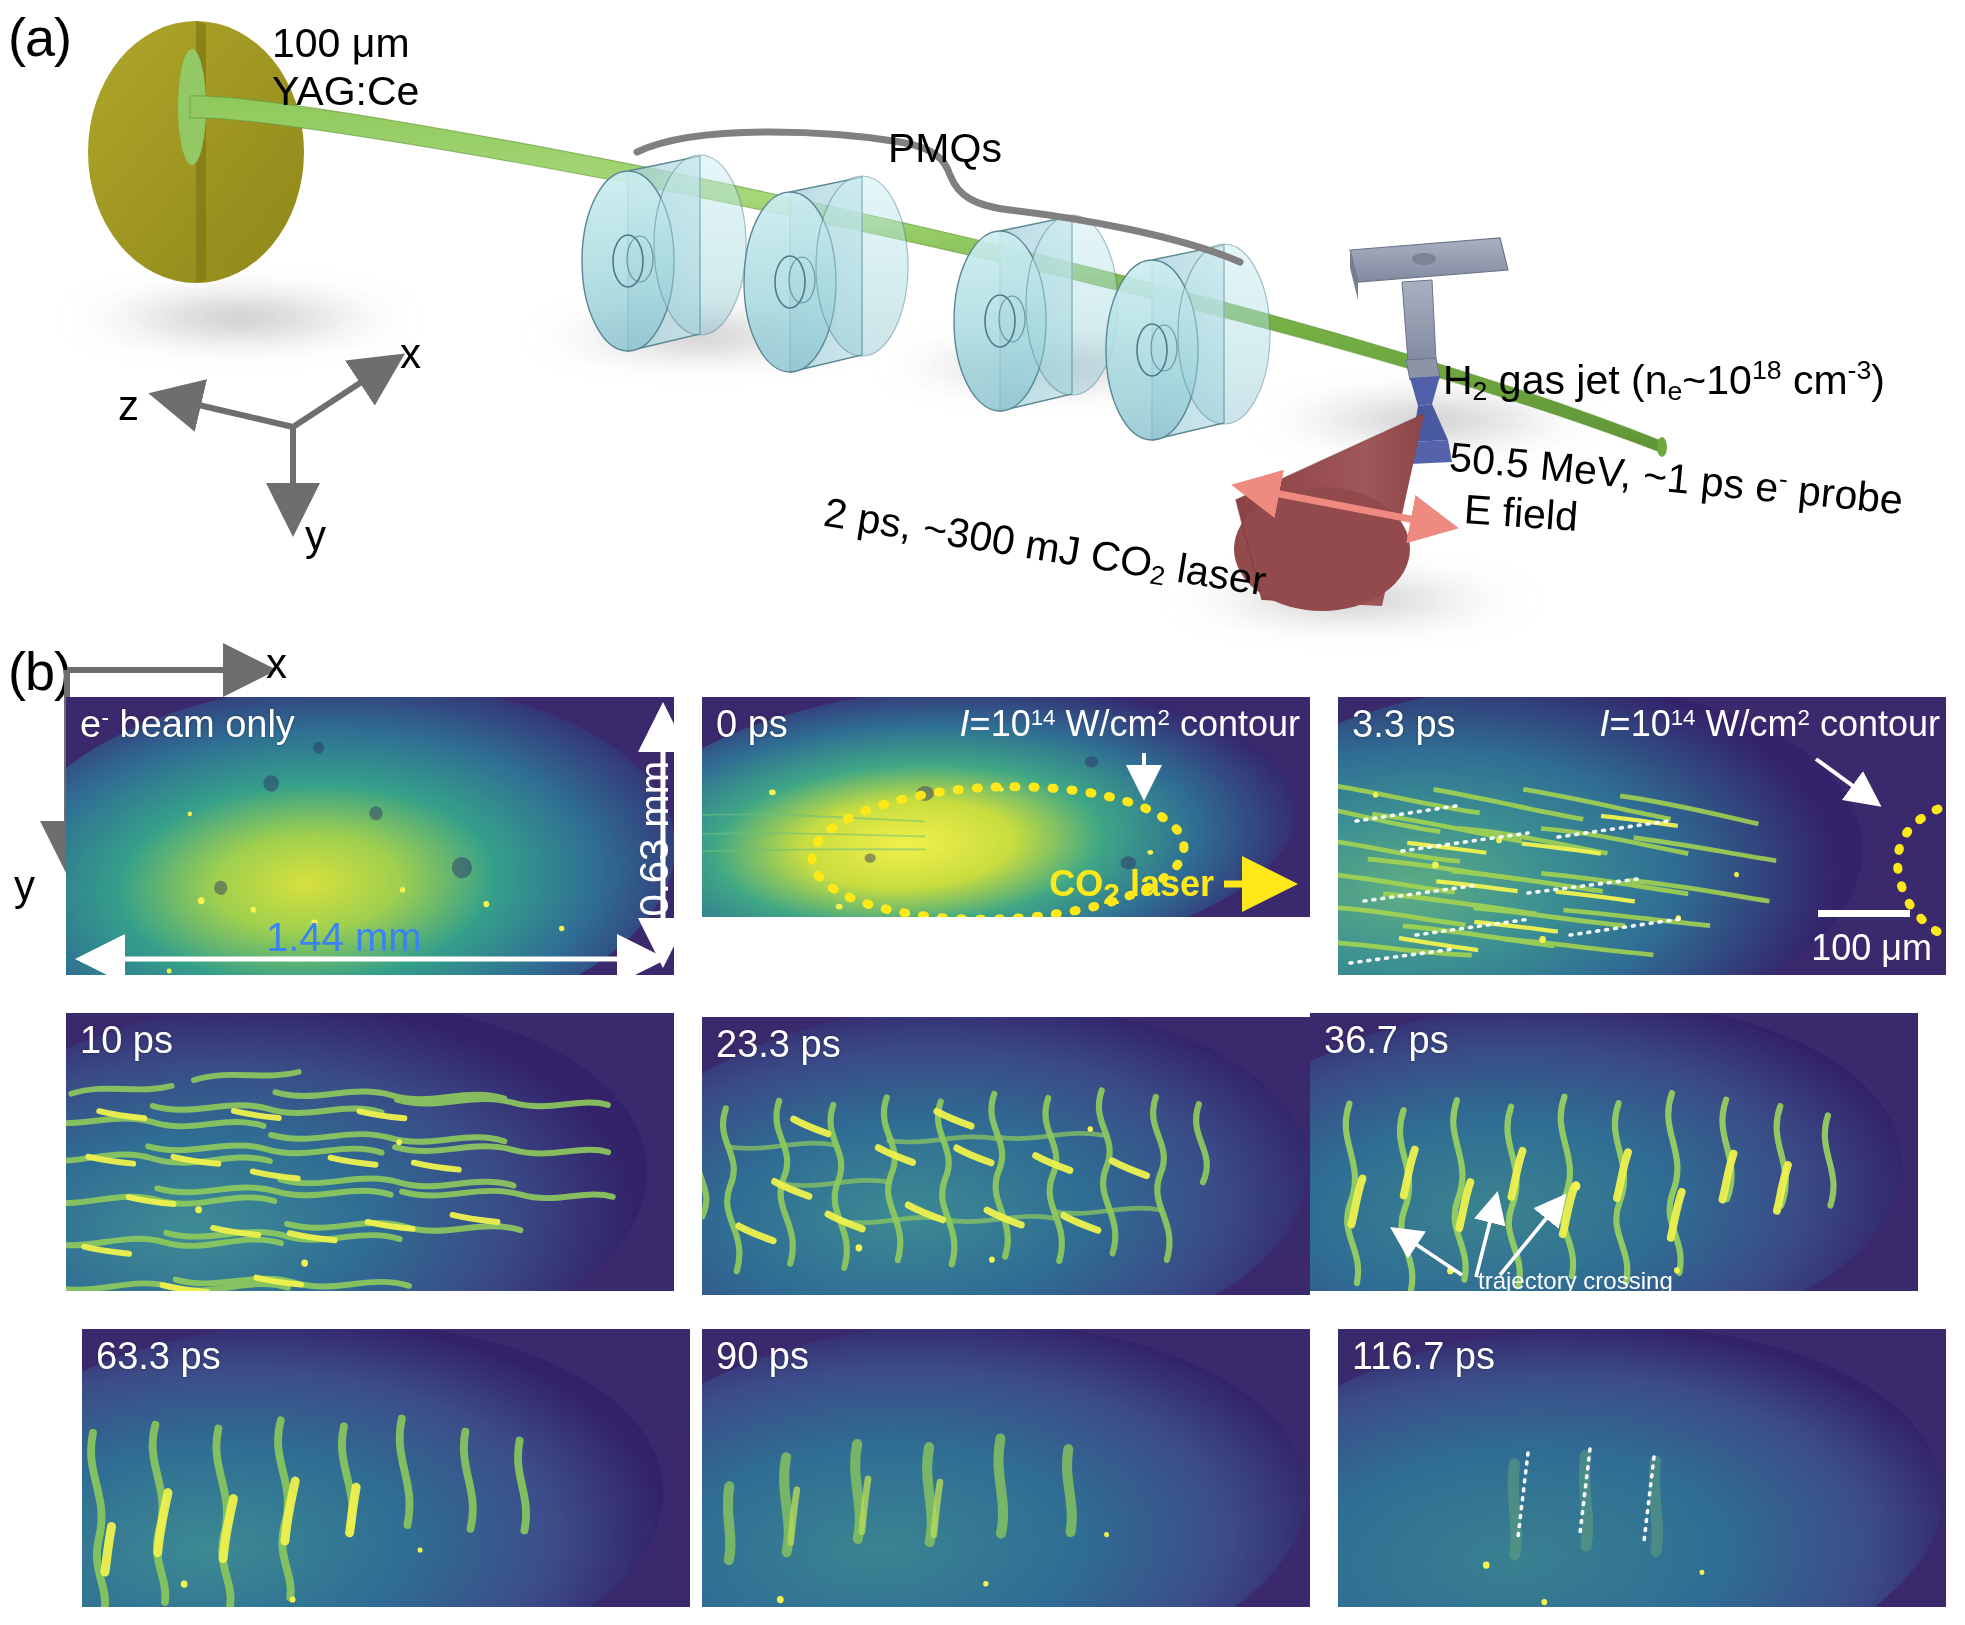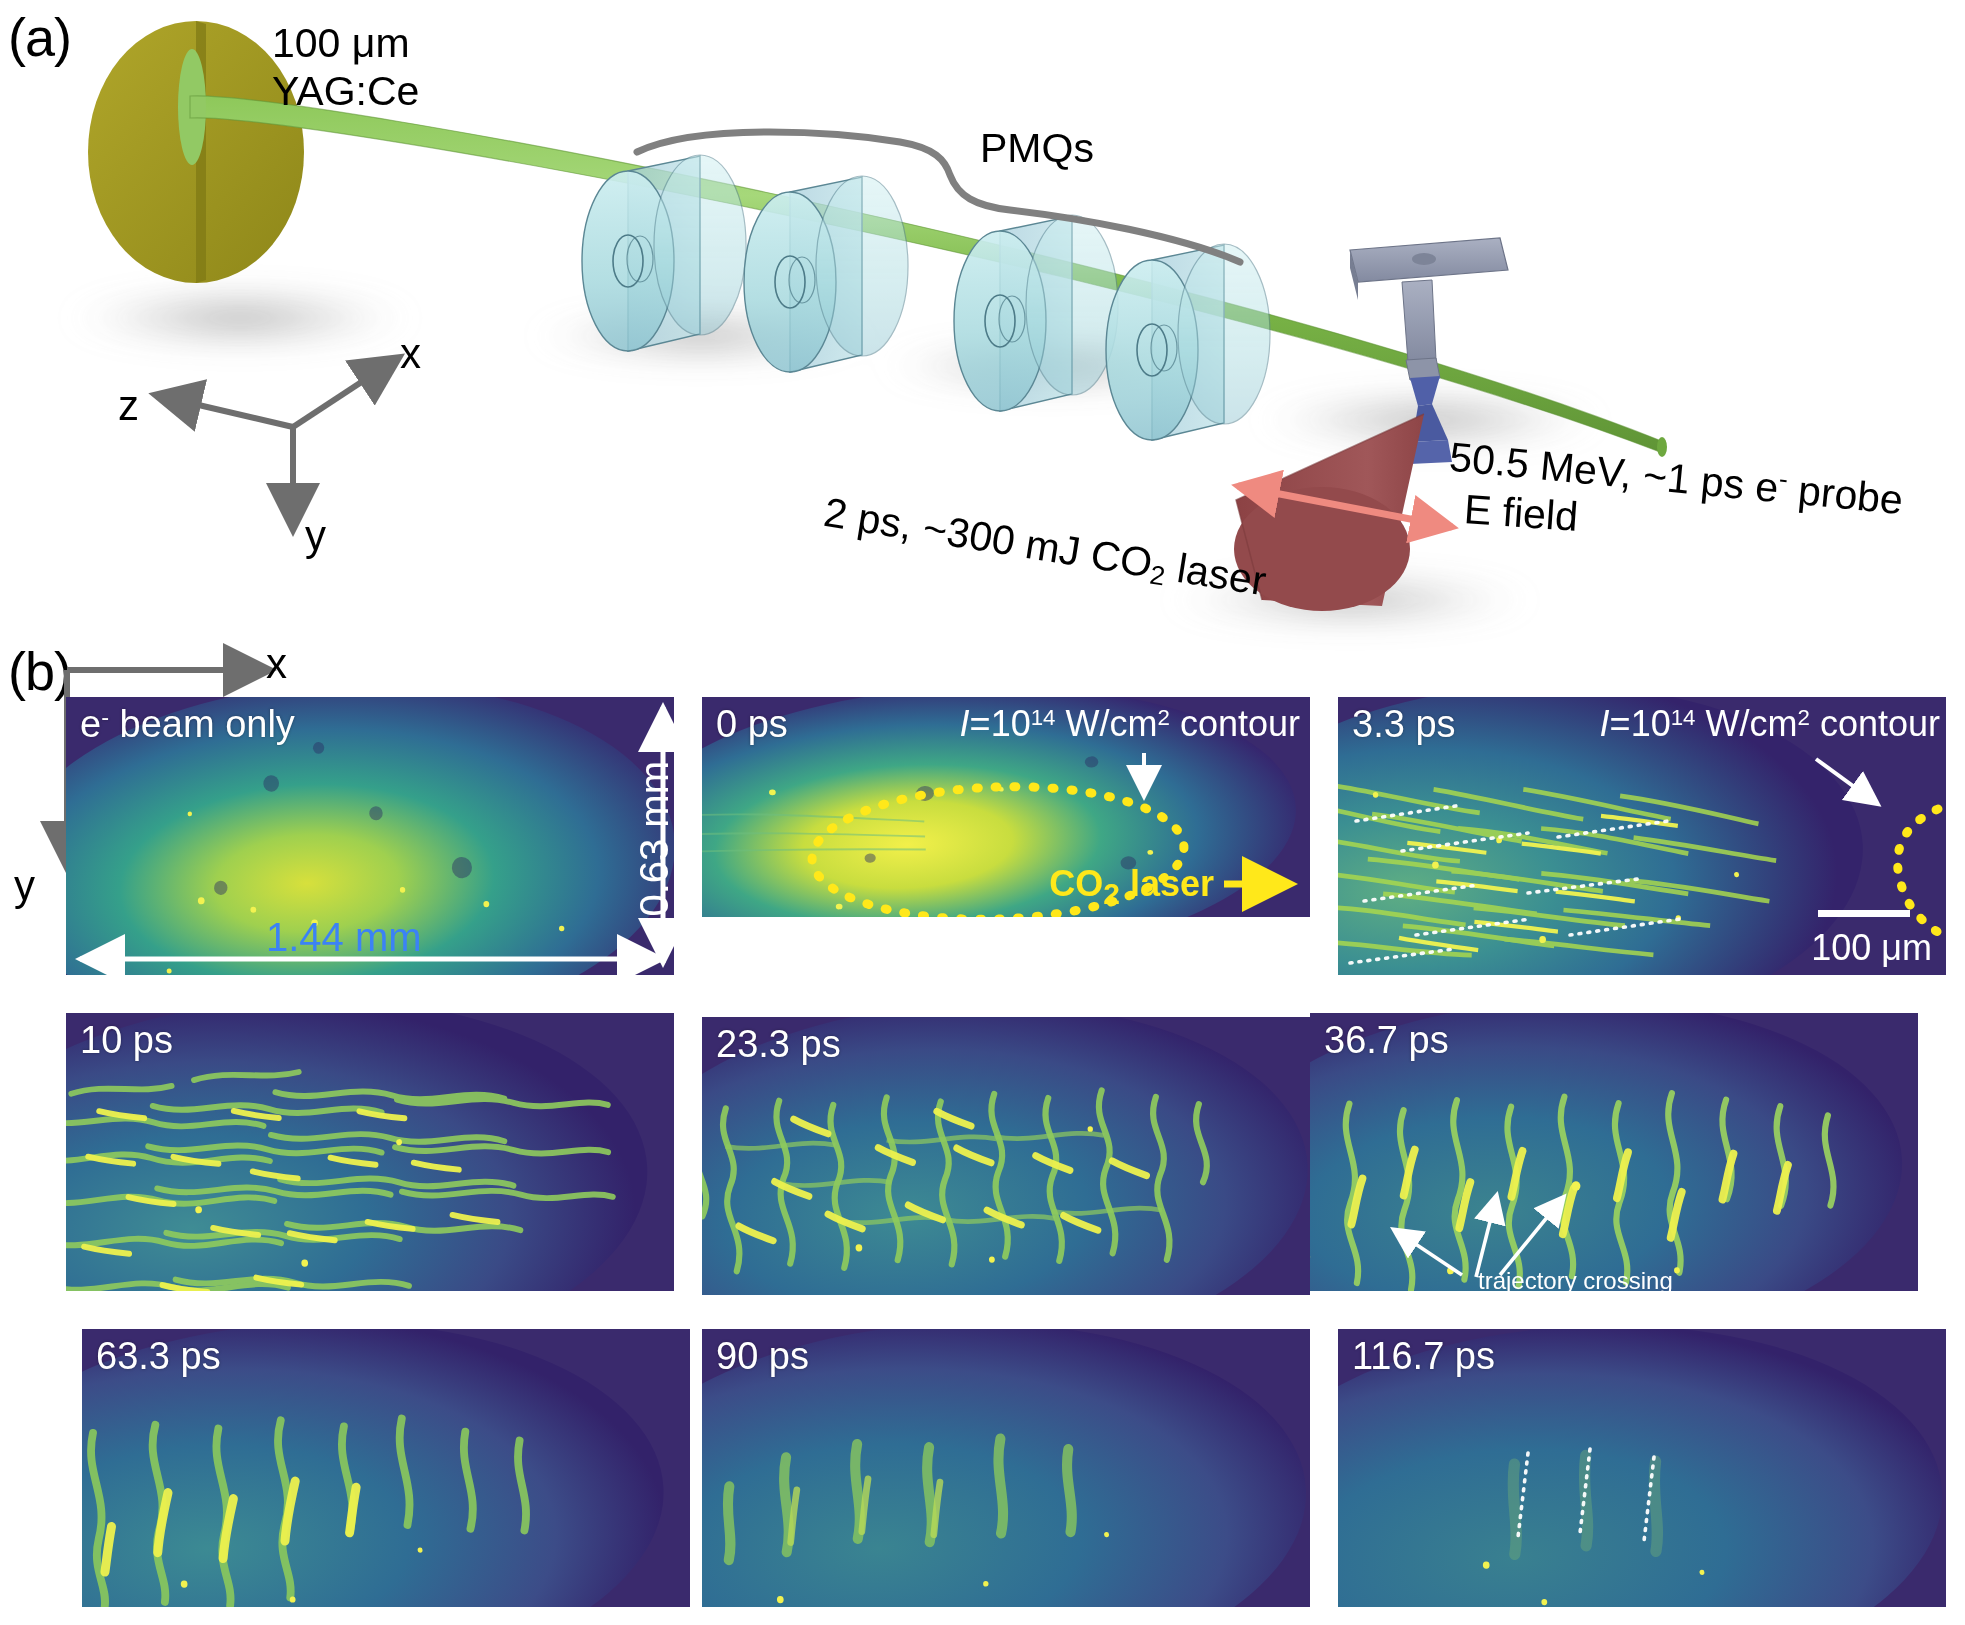--- a/index.html
+++ b/index.html
@@ -173,22 +173,25 @@
     <g>
       <line x1="293" y1="427" x2="395" y2="360" stroke="#6e6e6e" stroke-width="6" marker-end="url(#arrA)"></line>
       <line x1="293" y1="427" x2="160" y2="396" stroke="#6e6e6e" stroke-width="6" marker-end="url(#arrA)"></line>
       <line x1="293" y1="427" x2="293" y2="525" stroke="#6e6e6e" stroke-width="6" marker-end="url(#arrA)"></line>
     </g>
   </svg>
 
   <div class="abs sch-label" style="left:272px;top:20px;">100 μm</div>
   <div class="abs sch-label" style="left:272px;top:68px;">YAG:Ce</div>
 
-  <div class="abs sch-label" style="left:980px;top:125px;">PMQs</div>
-
+  <div class="abs sch-label" style="left:888px;top:125px;">PMQs</div>
+
+  <div class="abs sch-label" style="left:1443px;top:355px;">
+    <span>H<sub>2</sub> gas jet (n<sub>e</sub>~10<sup>18</sup> cm<sup>-3</sup>)</span>
+  </div>
 
   <div class="abs sch-label rot-lbl" style="left:1452px;top:432px;transform:rotate(5.5deg);">50.5 MeV, ~1 ps e<sup>-</sup> probe</div>
 
   <div class="abs sch-label rot-lbl" style="left:828px;top:489px;transform:rotate(9deg);">2 ps, ~300 mJ CO<sub>2</sub> laser</div>
 
   <div class="abs sch-label" style="left:1464px;top:490px;transform:rotate(4deg);">E field</div>
 
   <div class="abs sch-label" style="left:400px;top:330px;font-size:42px;">x</div>
   <div class="abs sch-label" style="left:118px;top:382px;font-size:42px;">z</div>
   <div class="abs sch-label" style="left:305px;top:512px;font-size:42px;">y</div>

